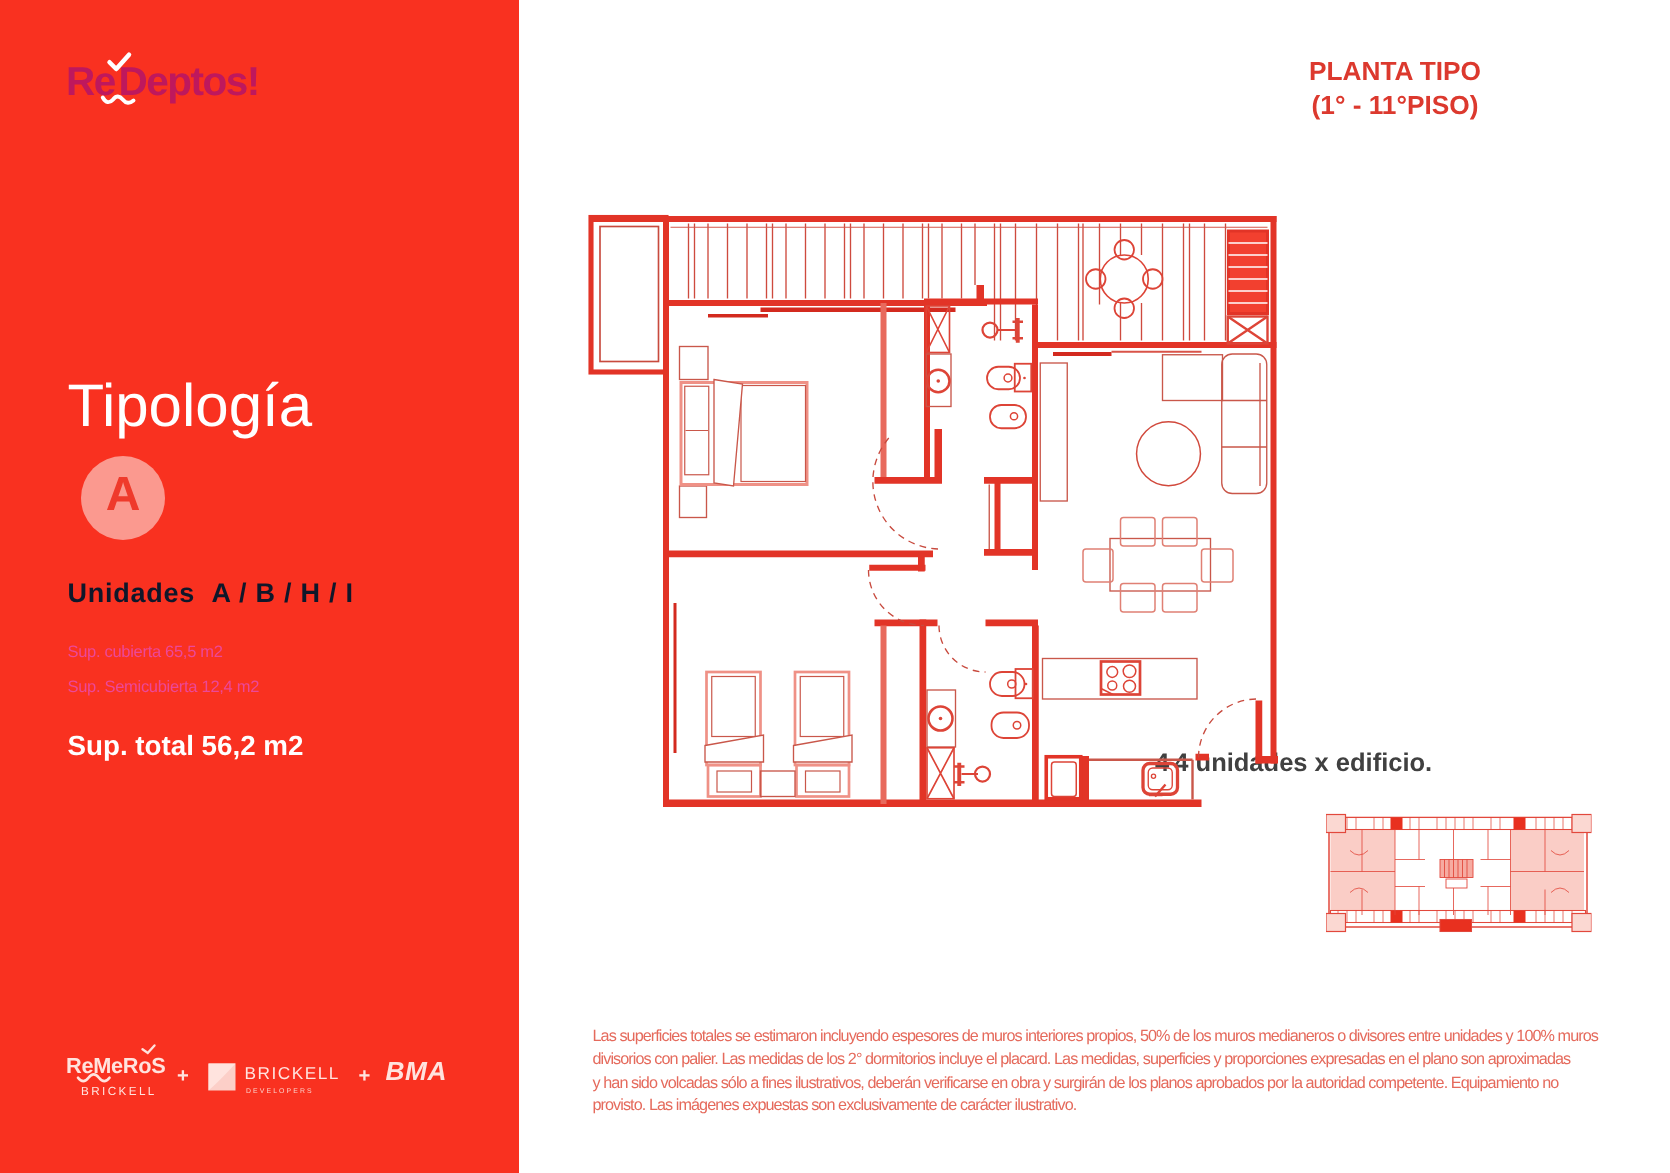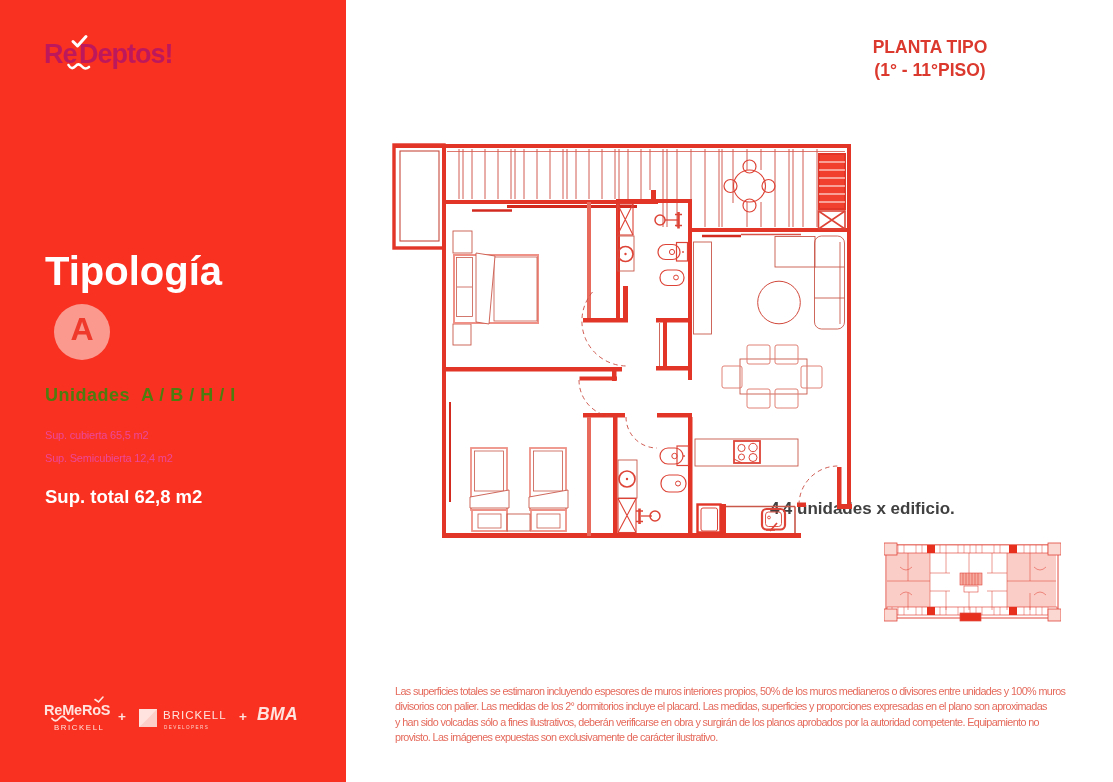--- a/index.html
+++ b/index.html
@@ -12,30 +12,30 @@
 
 <div class="abs" style="left:0;top:0;width:346px;height:782px;background:#F93120;"></div>
 
 <div class="abs" style="left:44px;top:39px;color:#be185d;font-weight:bold;font-size:27px;letter-spacing:-1px;">Re  Deptos!</div>
 
 <svg class="abs" style="left:60px;top:30px;" width="40" height="52" viewBox="0 0 40 52">
   <path d="M13 11.5 l4.5 4.5 L26 6.5" fill="none" stroke="#fff" stroke-width="3" stroke-linecap="round" stroke-linejoin="round"></path>
   <path d="M8.5 35 q3 5.5 7 1.2 q3 -3.8 6.5 0.3 q3 3.8 7 0.5" fill="none" stroke="#fff" stroke-width="2.6" stroke-linecap="round"></path>
 </svg>
 
-<div class="abs" style="left:45px;top:249px;color:#fff;font-weight:bold;font-size:40px;">Tipología</div>
+<div class="abs" style="left:45px;top:249px;color:#fff;font-weight:normal;font-size:40px;">Tipología</div>
 
 <div class="abs" style="left:54px;top:304px;width:56px;height:56px;border-radius:50%;background:#FB998F;"></div>
 <div class="abs" style="left:54px;top:311px;width:56px;text-align:center;color:#EF3A2B;font-weight:bold;font-size:32px;">A</div>
 
-<div class="abs" style="left:45px;top:385px;color:#4d7c0f;font-weight:bold;font-size:18px;letter-spacing:0.5px;">Unidades&nbsp;&nbsp;A / B / H / I</div>
+<div class="abs" style="left:45px;top:385px;color:#0f172a;font-weight:bold;font-size:18px;letter-spacing:0.5px;">Unidades&nbsp;&nbsp;A / B / H / I</div>
 
 <div class="abs" style="left:45px;top:424px;color:#ec4899;font-size:11px;letter-spacing:-0.2px;line-height:23px;">Sup. cubierta 65,5 m2<br>Sup. Semicubierta 12,4 m2</div>
 
-<div class="abs" style="left:45px;top:486px;color:#fff;font-weight:bold;font-size:18.5px;">Sup. total 62,8 m2</div>
+<div class="abs" style="left:45px;top:486px;color:#fff;font-weight:bold;font-size:18.5px;">Sup. total 56,2 m2</div>
 
 <svg class="abs" style="left:40px;top:694px;" width="280" height="46" viewBox="0 0 280 46">
 
   <g fill="#FFE3DE">
     <text x="4" y="21" font-family="Liberation Sans" font-size="14.5" font-weight="bold" letter-spacing="-0.2">ReMeRoS</text>
     <path d="M12 24.5 q3.5 4.5 7 0 q3.5 -4.5 7 0 q3.5 4.5 7 0" fill="none" stroke="#FFE3DE" stroke-width="1.8" stroke-linecap="round"></path>
     <path d="M55 5.5 l3.5 2.5 l4.5 -5" fill="none" stroke="#FFE3DE" stroke-width="1.6" stroke-linecap="round"></path>
     <text x="14" y="36" font-family="Liberation Sans" font-size="7.8" letter-spacing="1.6">BRICKELL</text>
   </g>
 

